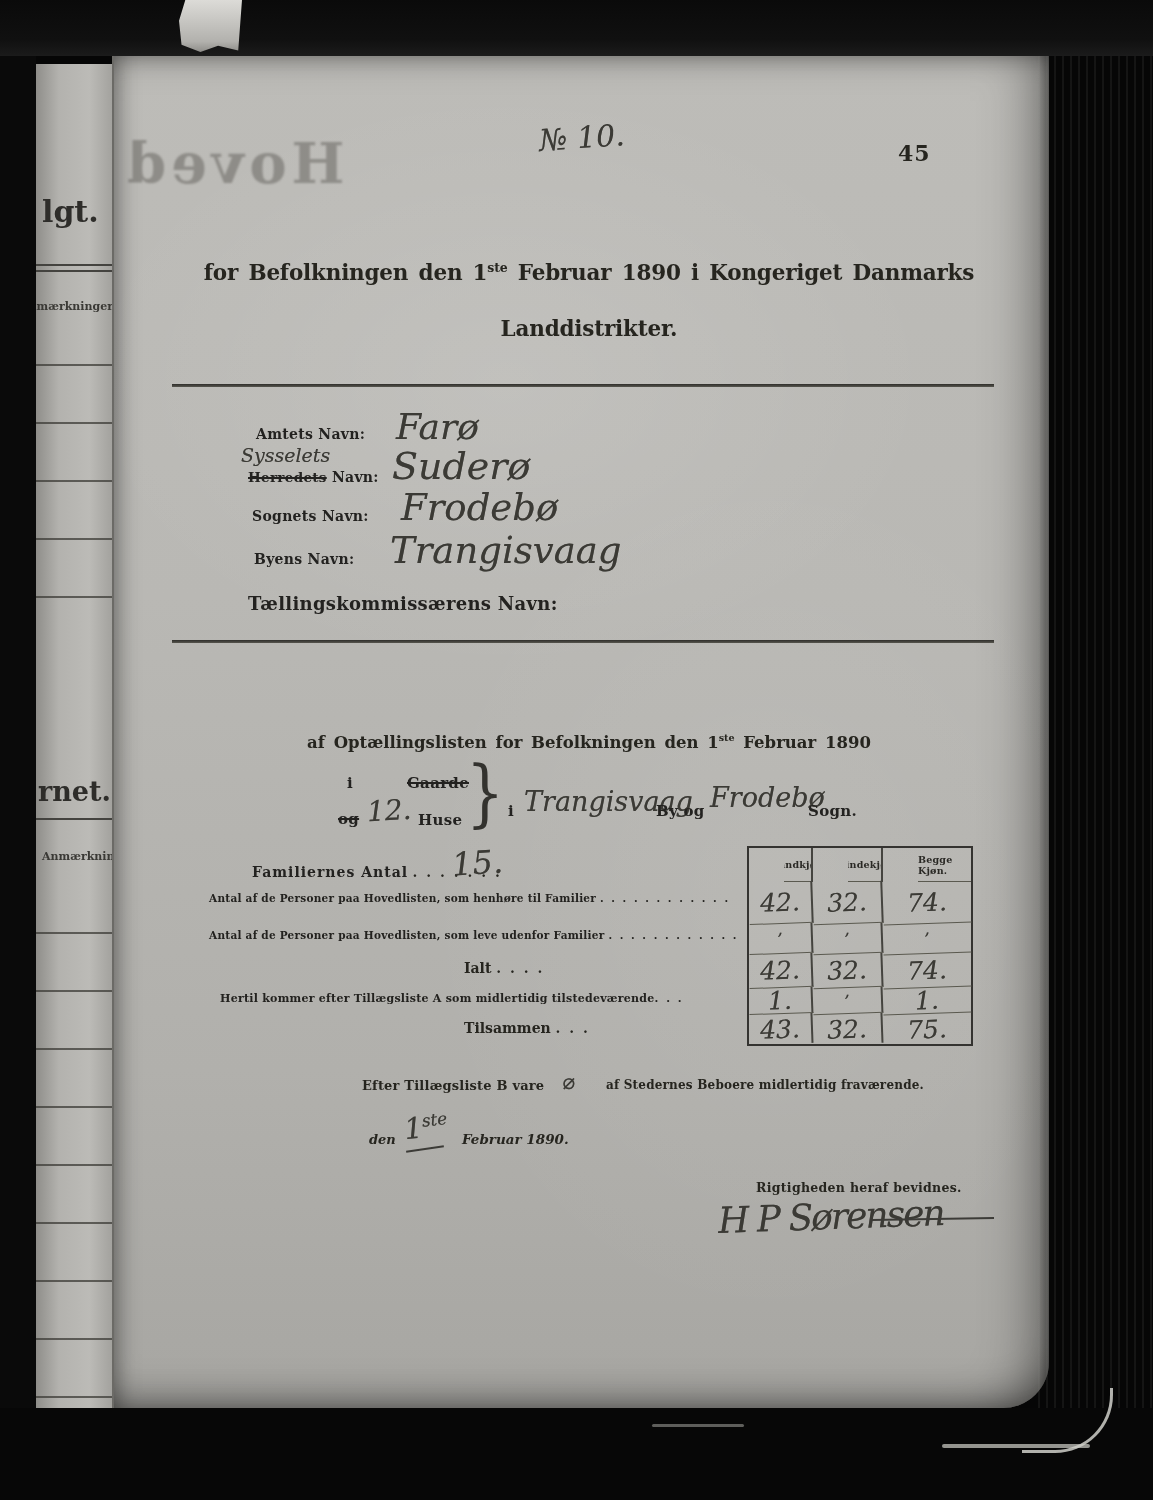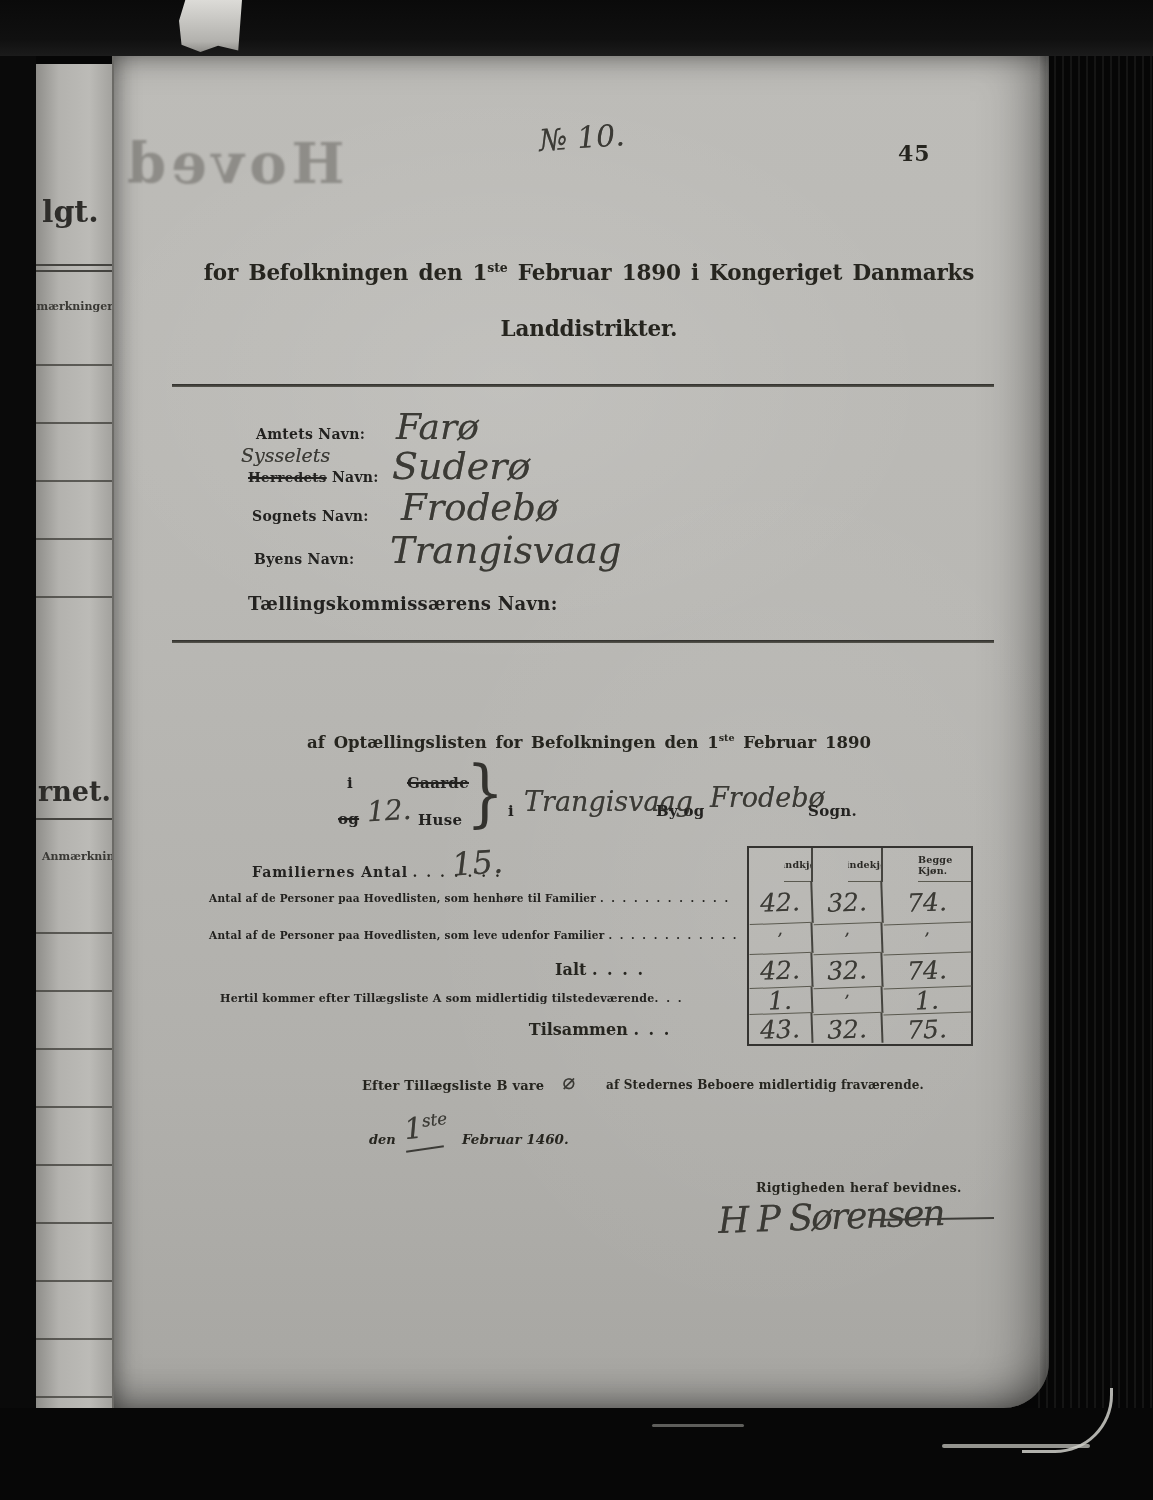--- a/index.html
+++ b/index.html
@@ -72,21 +72,21 @@
      display:grid;grid-template-columns:64px 70px 88px;grid-template-rows:34px 42px 30px 34px 26px 30px;
      border:2px solid #343330;background:rgba(255,255,255,.03);}
   .tc{border-right:2px solid #45443f;border-bottom:1px solid #5a594f;
       display:flex;align-items:center;justify-content:center;overflow:hidden;}
   .tc.last-col{border-right:none;}
   .tc.last-row{border-bottom:none;}
   .th{font-size:9.5px;font-weight:bold;letter-spacing:.2px;color:#2a2925;margin-left:35px;}
   .tv{font-size:25px;transform:rotate(-2deg);}
   .tv-small{font-size:17px;}
   .tbl-label{position:absolute;font-size:10.5px;font-weight:bold;letter-spacing:.25px;color:#23221f;white-space:nowrap;}
-  .tbl-label-r{position:absolute;font-size:16px;font-weight:bold;text-align:center;white-space:nowrap;}
+  .tbl-label-r{position:absolute;font-size:14px;font-weight:bold;text-align:left;white-space:nowrap;}
 
   .small-print{font-size:13px;font-weight:bold;letter-spacing:.2px;}
   .date-it{font-style:italic;font-weight:bold;font-size:13.5px;}
   .sig-line{position:absolute;height:2px;background:#3c3b37;}
 </style>
 </head>
 <body>
 
 <div id="stage">
 
@@ -190,21 +190,21 @@
     <div class="tbl-label-r" style="left:350px;top:964px;width:272px"><span>Tilsammen</span>
          <span class="leader">. . .</span></div>
 
     <div class="abs small-print" style="left:248px;top:1022px">Efter Tillægsliste B vare</div>
     <div class="abs hand" style="left:448px;top:1014px;font-size:21px;font-family:'DejaVu Sans',sans-serif;font-style:italic">⌀</div>
     <div class="abs small-print" style="left:492px;top:1022px;font-size:12px">af Stedernes Beboere midlertidig fraværende.</div>
 
     <div class="abs date-it" style="left:255px;top:1076px;font-size:13px">den</div>
     <div class="abs hand" style="left:290px;top:1054px;font-size:29px;transform:rotate(-6deg)"><span>1</span><sup>ste</sup></div>
     <div class="sig-line" style="left:292px;top:1092px;width:38px;transform:rotate(-8deg)"></div>
-    <div class="abs date-it" style="left:348px;top:1075px">Februar 1460.</div>
+    <div class="abs date-it" style="left:348px;top:1075px">Februar 1890.</div>
 
     <div class="abs" style="left:642px;top:1124px;font-size:12.5px;font-weight:bold;letter-spacing:.3px">Rigtigheden heraf bevidnes.</div>
     <div class="abs hand" style="left:604px;top:1140px;font-size:36px;transform:rotate(-2deg);letter-spacing:-2px">H P Sørensen</div>
     <div class="sig-line" style="left:758px;top:1162px;width:122px;transform:rotate(-1deg)"></div>
   </div>
 
   <div class="right-dark"></div>
   <div class="bottom-black"></div>
   <div class="edge-glint1"></div>
   <div class="edge-glint2"></div>

